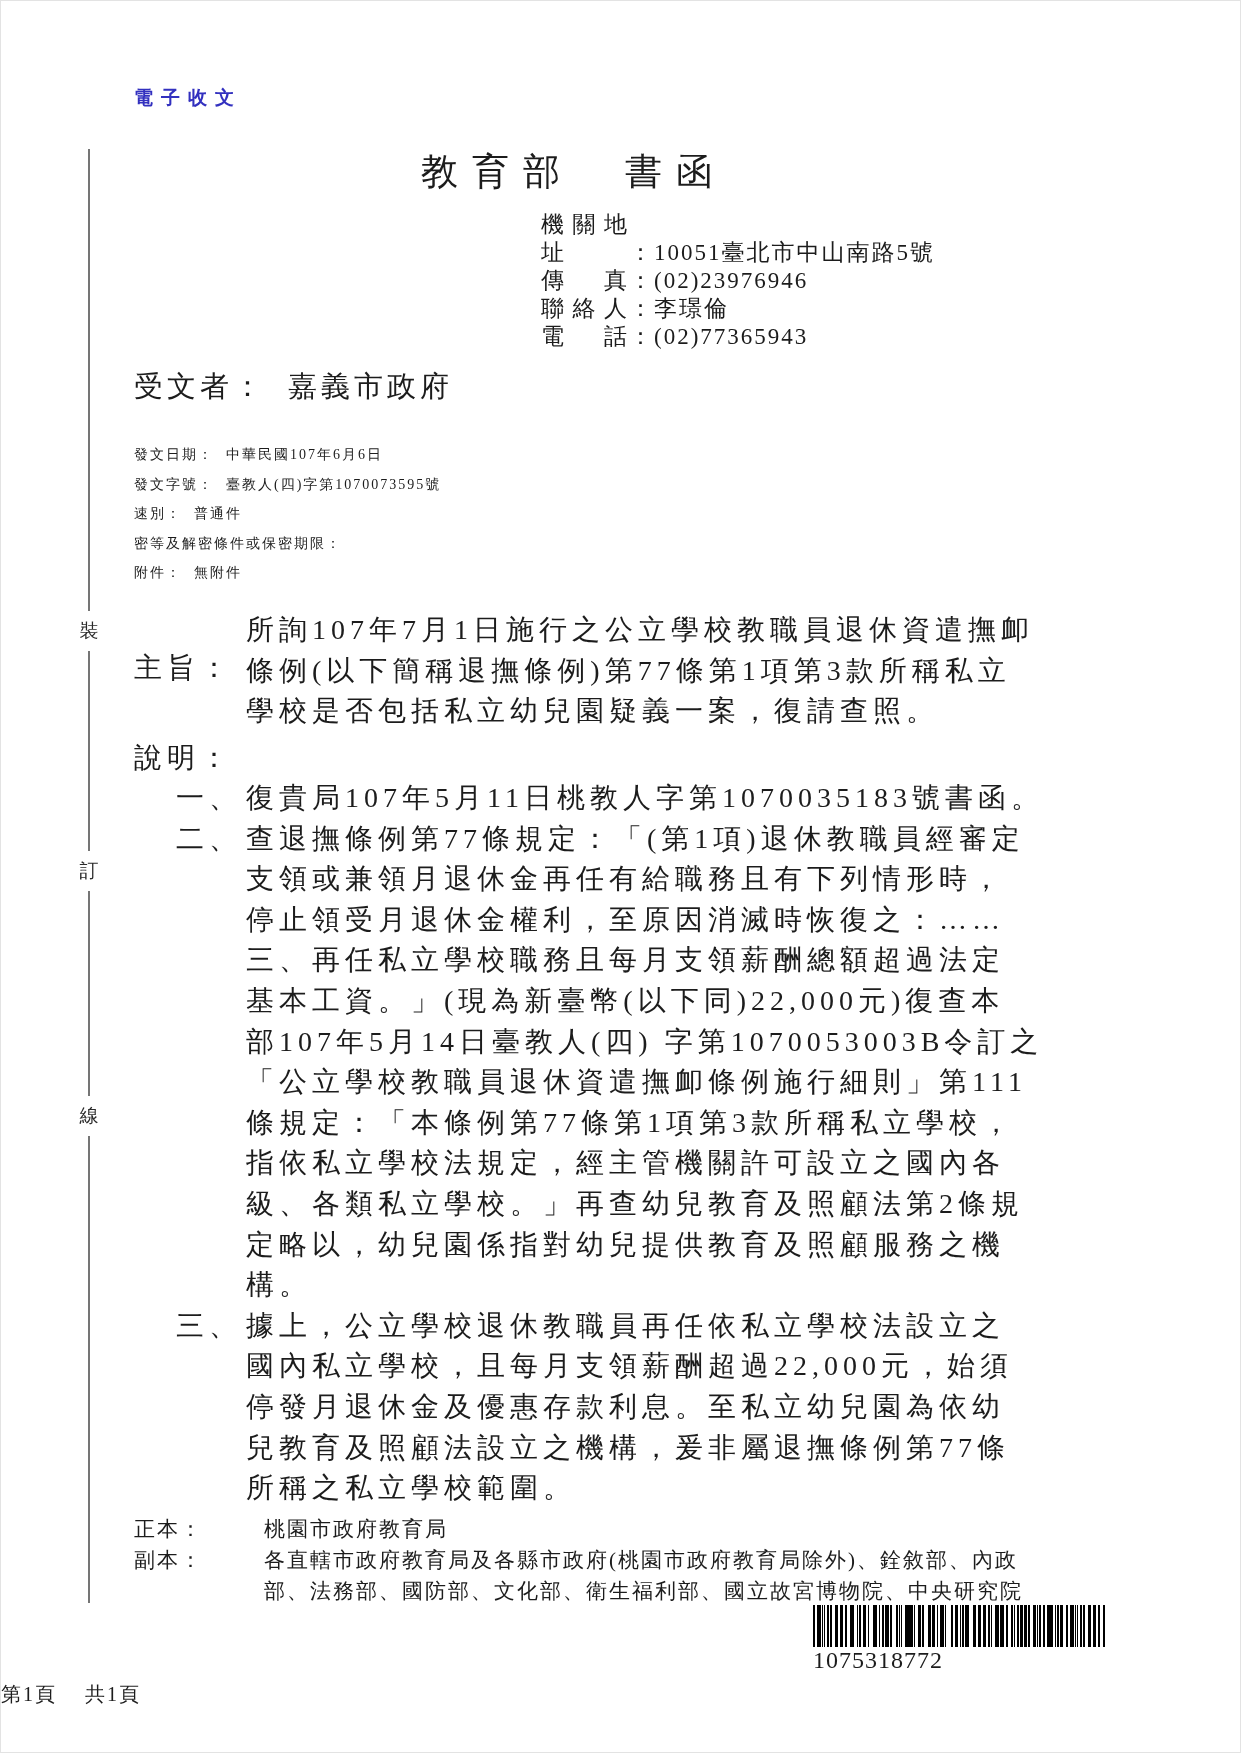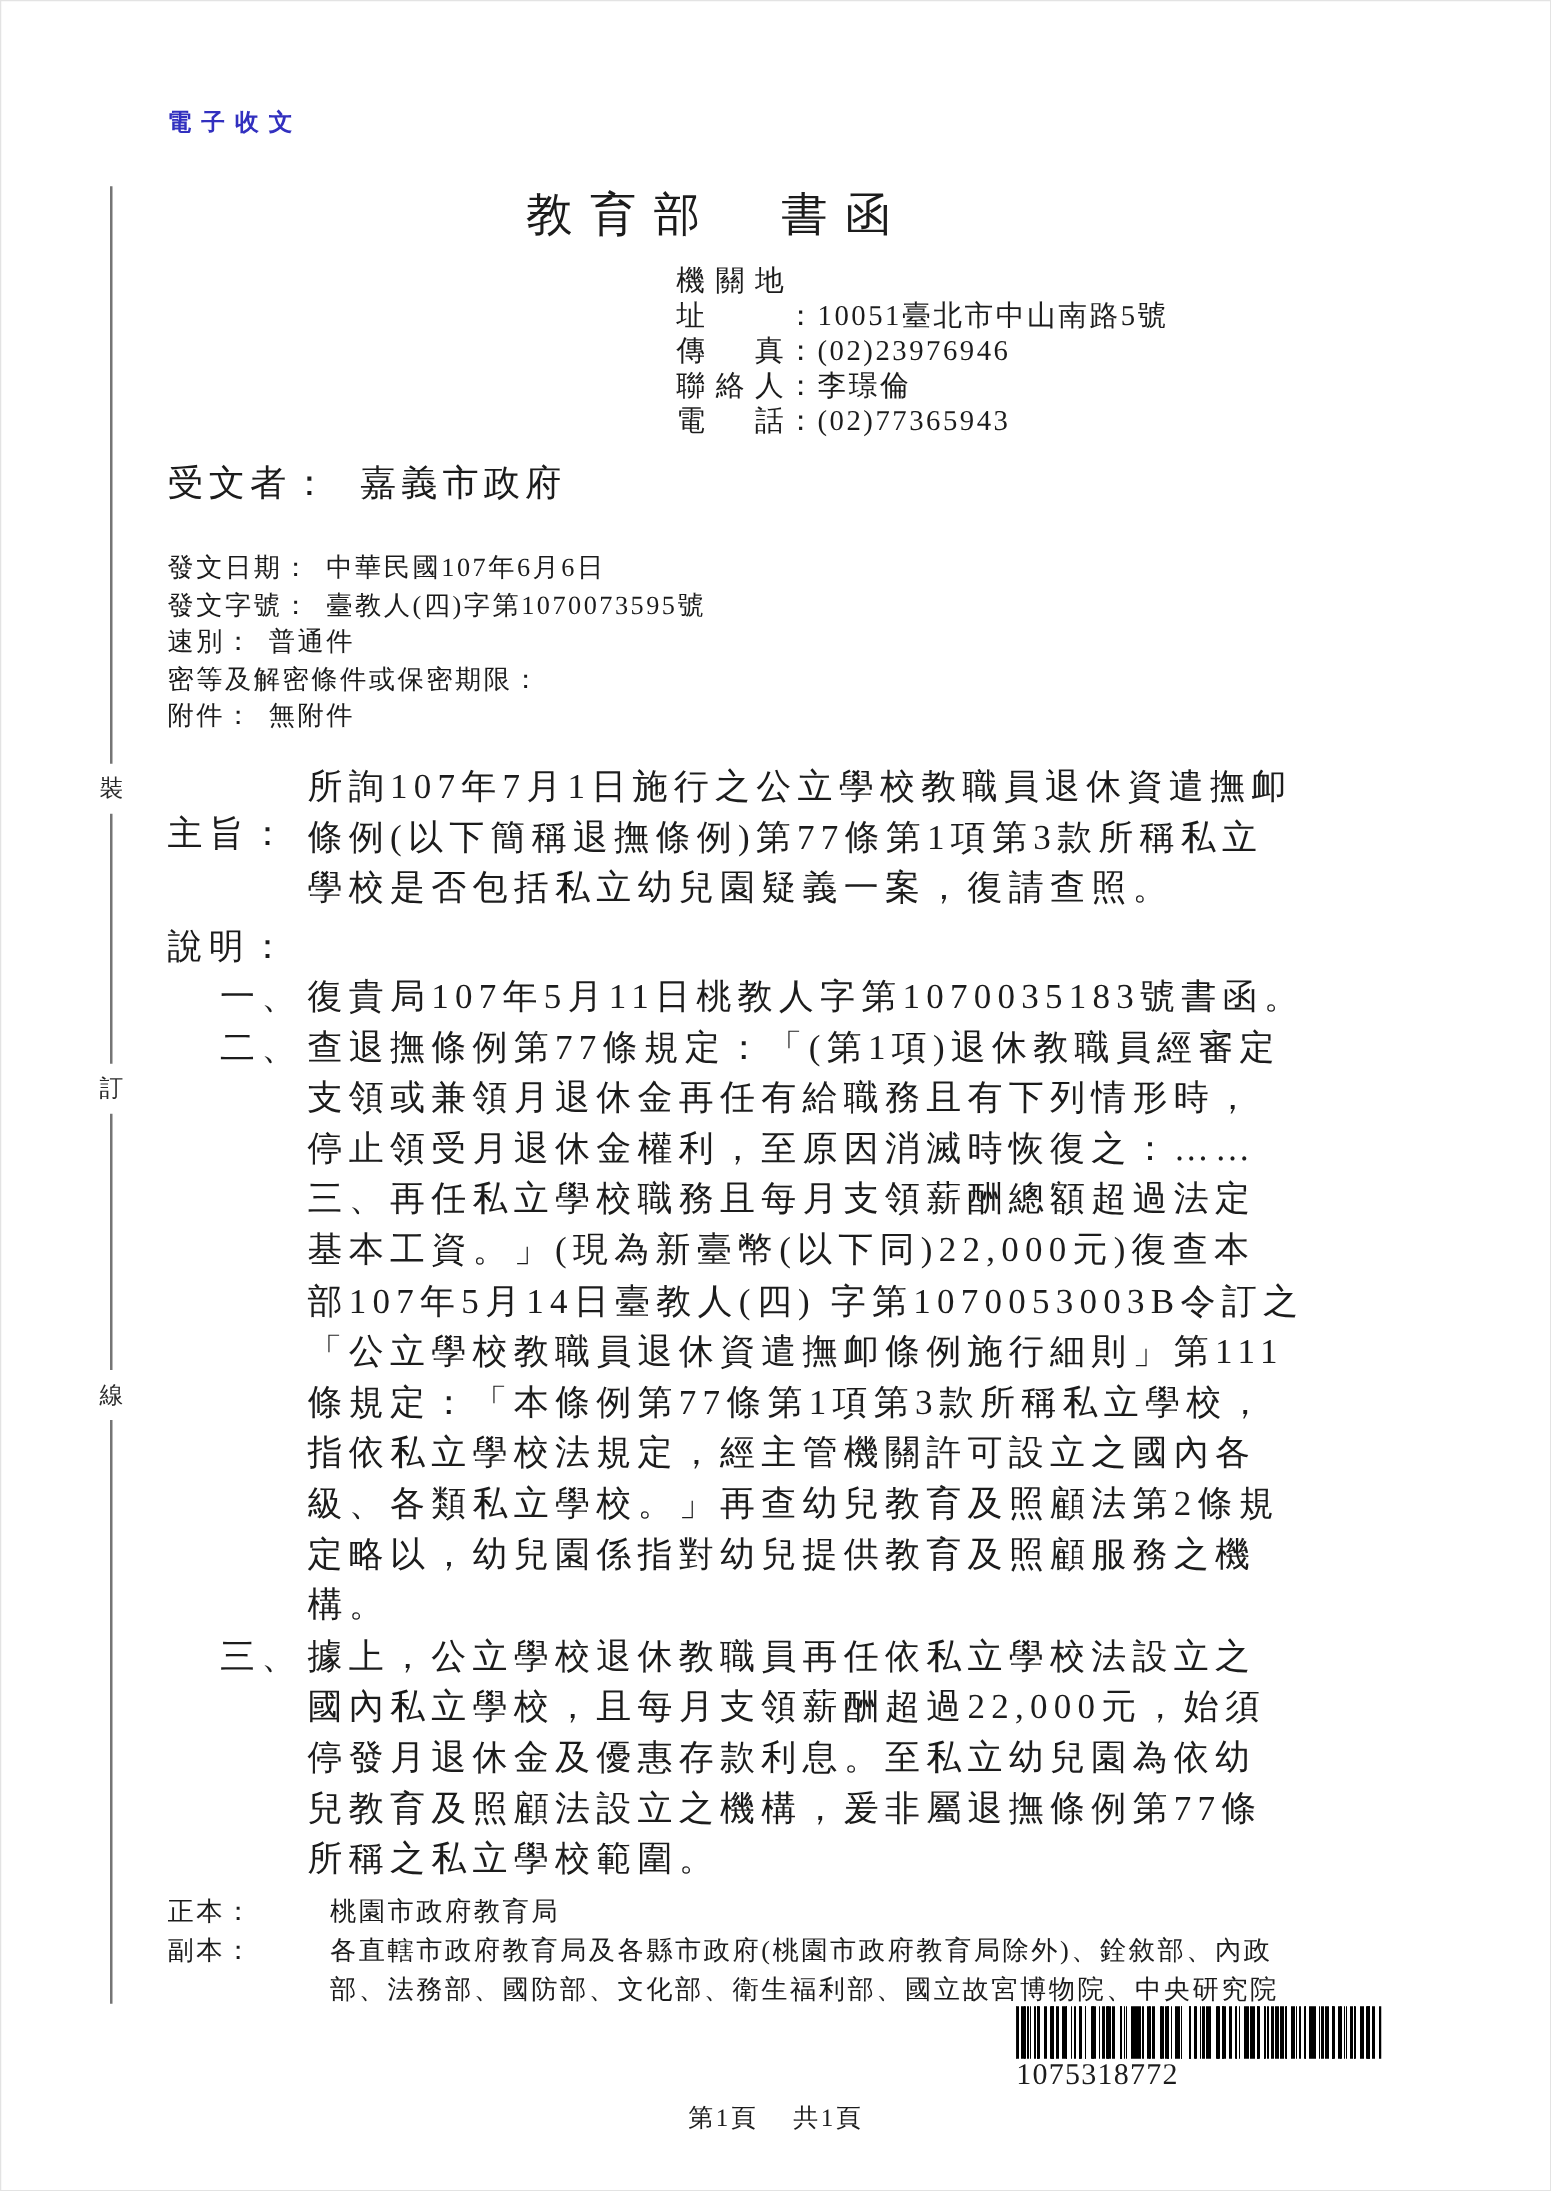--- a/index.html
+++ b/index.html
@@ -24,21 +24,21 @@
     position:absolute;left:420px;top:146px;
     font-size:37px;letter-spacing:14px;white-space:nowrap;
   }
   
   .sender-info{position:absolute;left:540px;top:210px;font-size:23px;line-height:28px;letter-spacing:2px;}
   .info-label{display:inline-block;width:88px;text-align:justify;text-align-last:justify;}
   
   .recipient{position:absolute;left:133px;top:366px;font-size:29px;letter-spacing:4px;}
   .recipient .val{margin-left:22px;}
   
-  .meta{position:absolute;left:133px;top:439px;font-size:21px;line-height:29.5px;letter-spacing:2px;}
+  .meta{position:absolute;left:133px;top:439px;font-size:14px;line-height:29.5px;letter-spacing:2px;}
   .meta .val{margin-left:12px;}
   
   .bodytext{font-size:28px;letter-spacing:5px;}
   .tline{line-height:40.6px;white-space:nowrap;}
   .subject{position:absolute;left:133px;top:609px;}
   .subject .sub-label{position:absolute;left:0;top:0;line-height:40.6px;margin-top:38px;}
   .subject .sub-lines{margin-left:112px;}
   .desc-label{position:absolute;left:133px;top:737px;line-height:40.6px;}
   .desc-items{position:absolute;left:133px;top:777px;}
   .desc-item{position:relative;padding-left:112px;}
@@ -63,21 +63,21 @@
     background-image:
       repeating-linear-gradient(90deg,#000 0 2px,rgba(255,255,255,0) 2px 4px,#000 4px 7px,rgba(255,255,255,0) 7px 9px,#000 9px 10px,rgba(255,255,255,0) 10px 14px,#000 14px 16px,rgba(255,255,255,0) 16px 17px,#000 17px 18px,rgba(255,255,255,0) 18px 23px),
       repeating-linear-gradient(90deg,#000 0 1px,#fff 1px 6px,#000 6px 8px,#fff 8px 11px);
   }
   .barcode-number{
     position:absolute;left:812px;top:1646px;width:292px;text-align:left;
     font-size:24px;letter-spacing:1px;
   }
   
   .page-footer{
-    position:absolute;left:0;top:1680px;width:100%;text-align:center;
+    position:absolute;left:0;top:1680px;width:100%;
     font-size:20px;letter-spacing:2px;
   }
   .footer-gap{display:inline-block;width:28px;}
 </style>
 </head>
 <body>
 
 <div class="page">
 
   <div class="binding-line"></div>

